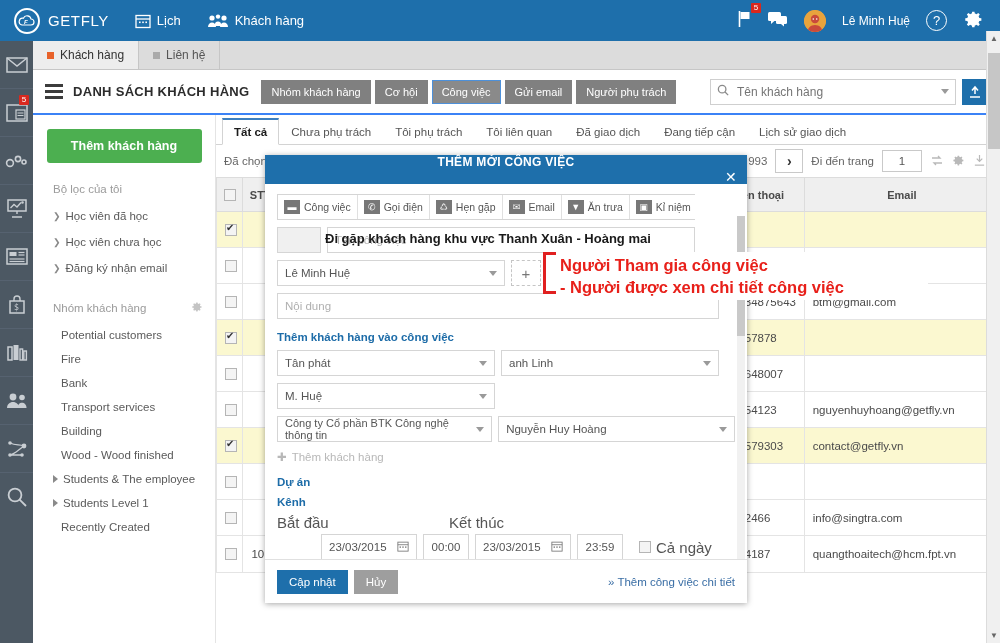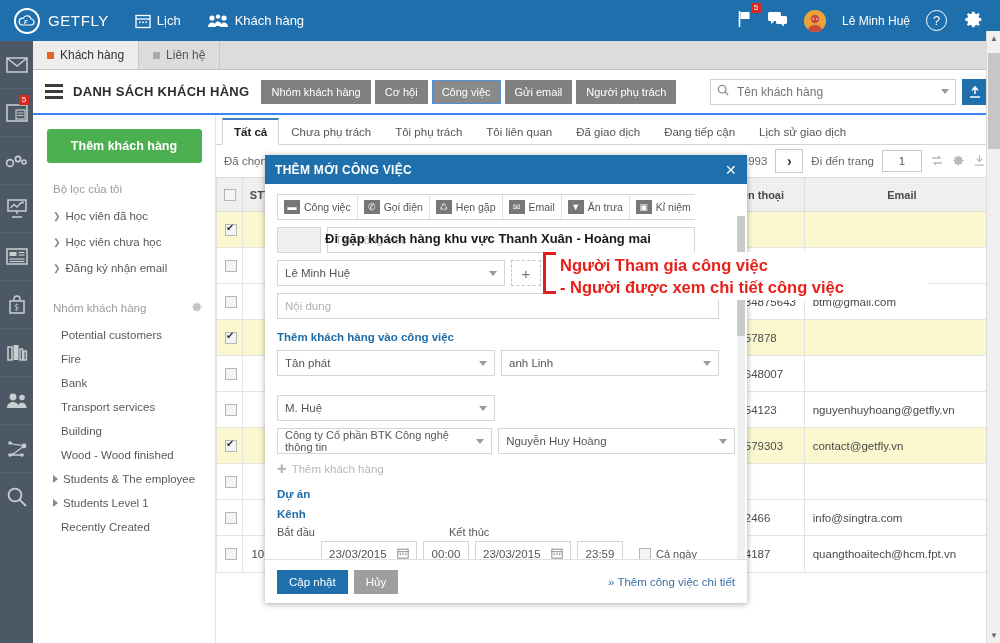--- a/index.html
+++ b/index.html
@@ -187,21 +187,21 @@
   .minilogo { font-size:6px; color:#e8622a; font-weight:bold; letter-spacing:-.3px; }
   .cname { color:#3a6ea5; }
 
   
   #modal {
     position:absolute; left:265px; top:155px; width:482px; height:448px;
     background:#fff; box-shadow:0 1px 6px rgba(0,0,0,.35); z-index:40;
   }
   #modalhead {
     height:29px; background:#1e6fab; color:#fff; display:flex; align-items:center;
-    padding:0 10px; font-size:12px; font-weight:bold; letter-spacing:.3px;
+    padding:0 10px; font-size:12px; font-weight:bold; letter-spacing:.3px;flex-direction:column;
   }
   #modalhead .x { margin-left:auto; font-size:14px; cursor:pointer; font-weight:normal; }
   #modalbody { padding:10px 12px 0 12px; position:relative; height:419px; overflow:hidden; }
   .typebar { display:flex; gap:0; border:1px solid #d5d5d5; width:418px; }
   .tbtn {
     display:flex; align-items:center; gap:4px; font-size:10.5px; color:#555;
     padding:5px 6px; border-right:1px solid #e0e0e0; cursor:pointer; background:#fff;
     white-space:nowrap;
   }
   .tbtn:last-child { border-right:none; }
@@ -220,21 +220,21 @@
   .plusbox {
     width:30px; height:26px; border:1px dashed #c5c5c5; display:flex;
     align-items:center; justify-content:center; color:#777; font-size:15px; cursor:pointer;
   }
   .redring {
     position:absolute; left:278px; top:68px; width:48px; height:42px;
     border:3px solid #e02020; z-index:3; pointer-events:none;
   }
   .bluelbl { font-size:11.5px; color:#1d6ca8; font-weight:bold; margin-top:12px; }
   .addcust-link { font-size:11.5px; color:#b8b8b8; margin-top:8px; display:flex; gap:5px; align-items:center; cursor:pointer; }
-  .dtlabel { font-size:11px; color:#555; }
+  .dtlabel { font-size:15px; color:#555; }
   .modal-footer {
     position:absolute; left:0; bottom:0; width:482px; height:44px;
     border-top:1px solid #e0e0e0; background:#fff; display:flex;
     align-items:center; padding:0 12px;
   }
   .btn-primary {
     background:#1e6fab; color:#fff; font-size:11.5px; padding:6px 12px; cursor:pointer;
   }
   .btn-grey {
     background:#9e9e9e; color:#fff; font-size:11.5px; padding:6px 12px;
@@ -726,21 +726,21 @@
       <div class="fld sel" style="width:218px;">
         <span>Tân phát</span>
         <span class="caret-d"></span>
       </div>
       <div class="fld sel" style="width:218px;">
         <span>anh Linh</span>
         <span class="caret-d"></span>
       </div>
     </div>
     <div class="row">
-      <div class="fld sel" style="width:218px;margin-top:12px;">
+      <div class="fld sel" style="width:218px;">
         <span>M. Huệ</span>
         <span class="caret-d"></span>
       </div>
     </div>
     <div class="row">
       <div class="fld sel" style="width:218px;">
         <span style="font-size:11px;">Công ty Cổ phần BTK Công nghệ thông tin</span>
         <span class="caret-d"></span>
       </div>
       <div class="fld sel" style="width:240px;">

